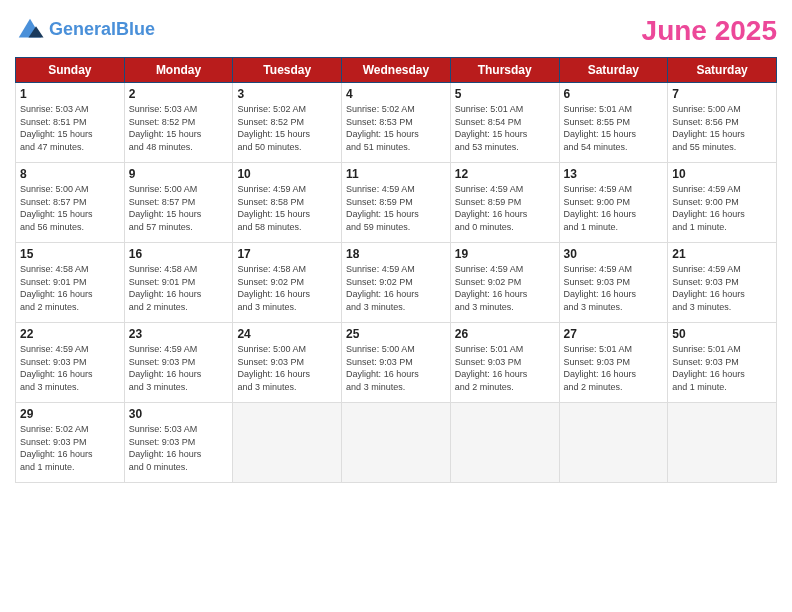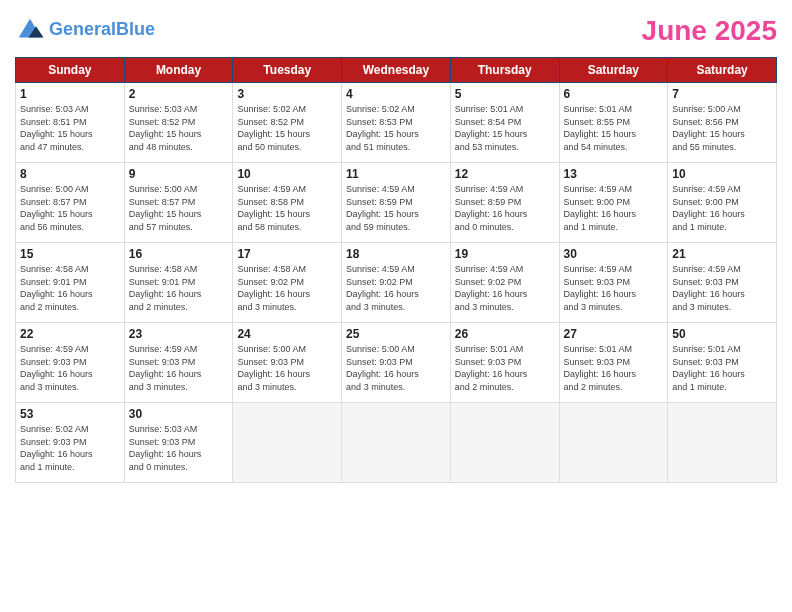--- a/index.html
+++ b/index.html
@@ -323,21 +323,21 @@
           <td>
             <span class="day-num">50</span>
             <div class="day-info" style="white-space: pre-line;">Sunrise: 5:01 AM
 Sunset: 9:03 PM
 Daylight: 16 hours
 and 1 minute.</div>
           </td>
         </tr>
         <tr>
           <td>
-            <span class="day-num">53</span>
+            <span class="day-num">29</span>
             <div class="day-info" style="white-space: pre-line;">Sunrise: 5:02 AM
 Sunset: 9:03 PM
 Daylight: 16 hours
 and 1 minute.</div>
           </td>
           <td>
             <span class="day-num">30</span>
             <div class="day-info" style="white-space: pre-line;">Sunrise: 5:03 AM
 Sunset: 9:03 PM
 Daylight: 16 hours

